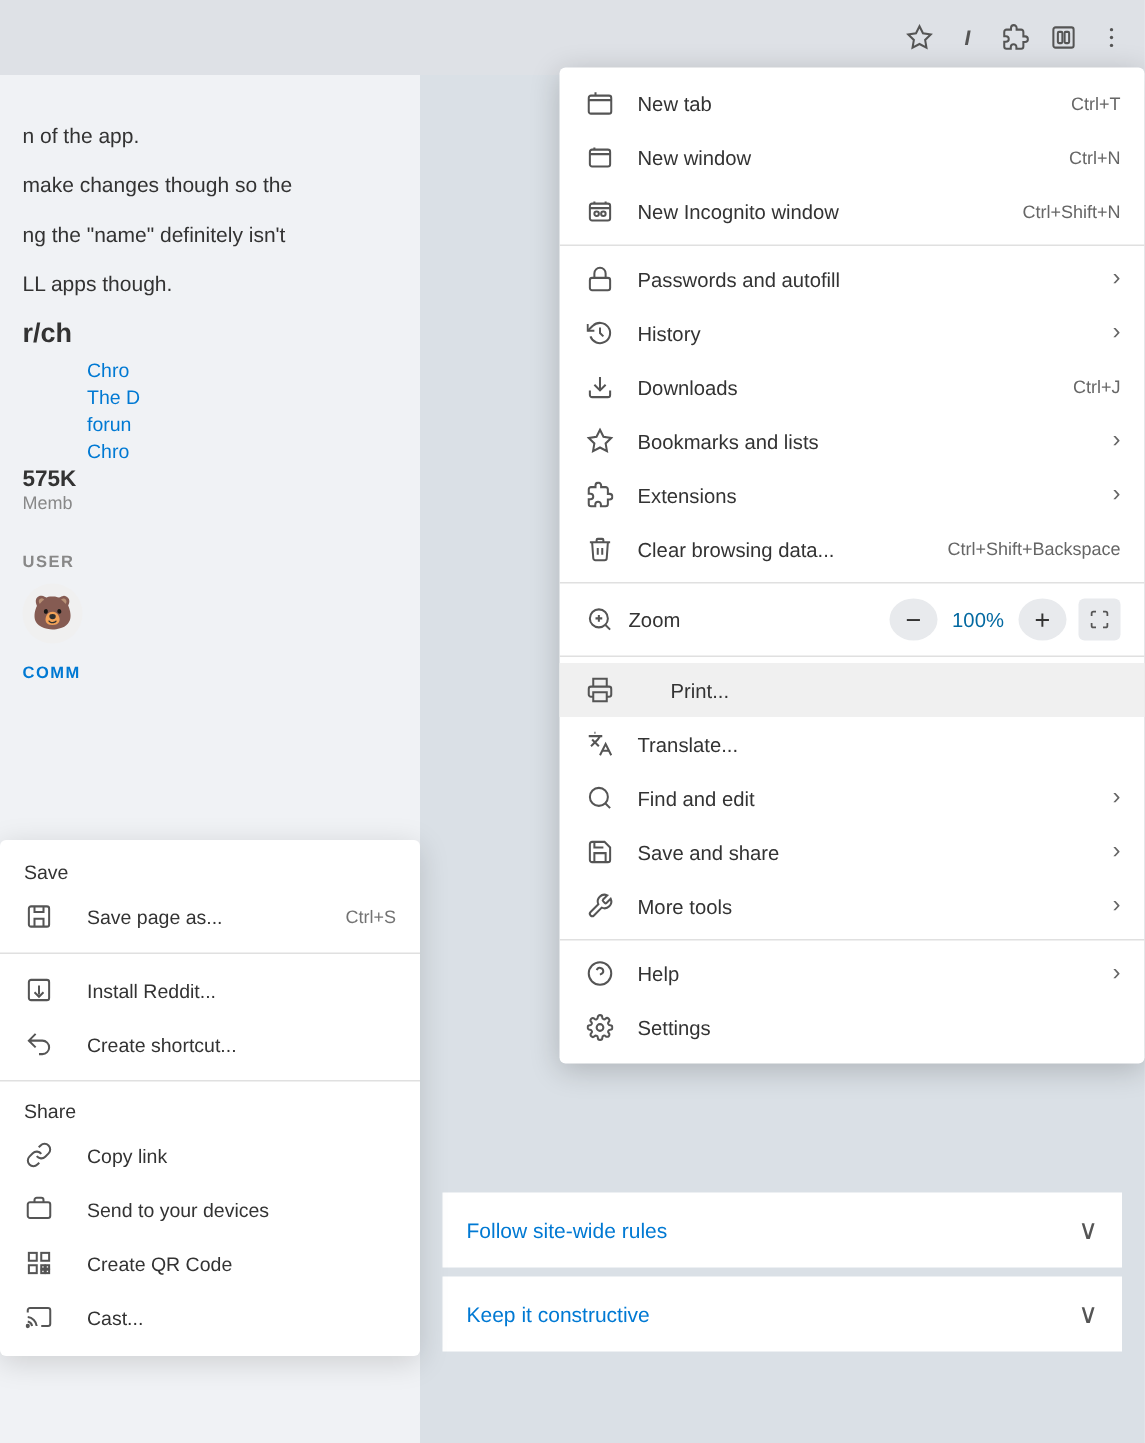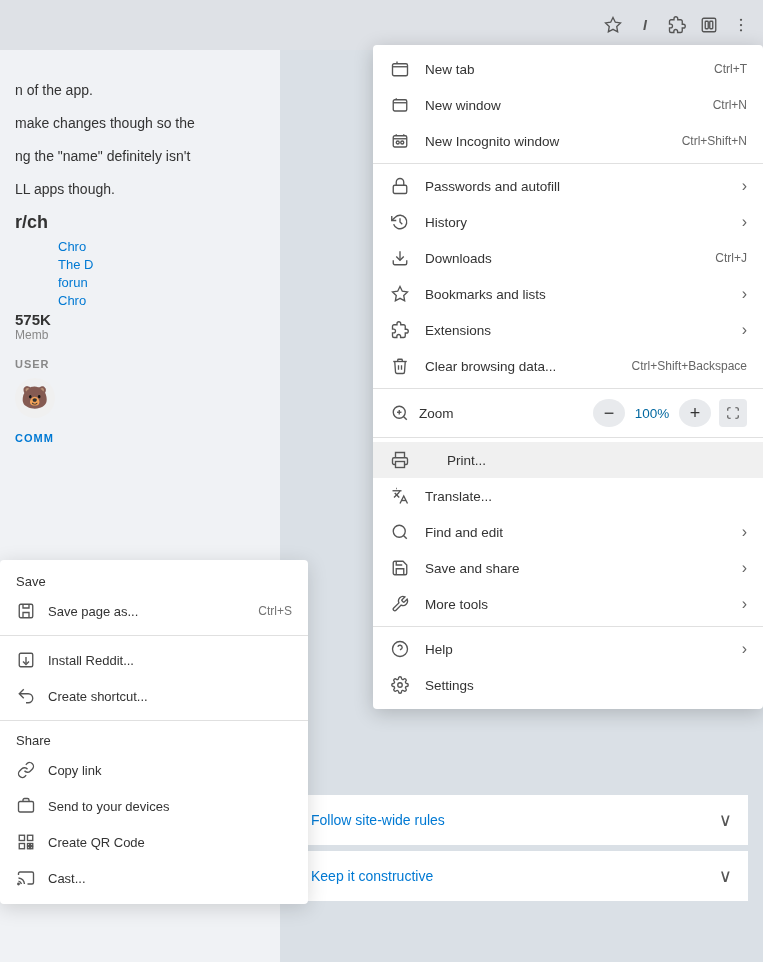--- a/index.html
+++ b/index.html
@@ -92,21 +92,21 @@
     .stat-label {
       font-size: 12px;
       color: #888;
     }
 
     .user-label {
       font-size: 11px;
       font-weight: bold;
       color: #888;
       letter-spacing: 1px;
-      margin-top: 16px;
+      margin-top: 27px;
       margin-bottom: 6px;
     }
 
     .avatar {
       width: 40px;
       height: 40px;
       border-radius: 50%;
       background: #f0f0f0;
       display: flex;
       align-items: center;
@@ -121,21 +121,21 @@
       color: #0079d3;
       letter-spacing: 1px;
       margin-top: 14px;
     }
 
     
     .left-submenu {
       position: absolute;
       left: 0;
       top: 560px;
-      width: 308px;
+      width: 280px;
       background: #fff;
       box-shadow: 0 4px 20px rgba(0,0,0,0.15);
       border-radius: 4px;
       padding: 8px 0;
       z-index: 10;
     }
 
     .submenu-section-label {
       font-size: 13px;
       font-weight: 500;
@@ -143,21 +143,21 @@
       padding: 6px 16px 4px 16px;
     }
 
     .submenu-item {
       display: flex;
       align-items: center;
       padding: 8px 16px;
       cursor: pointer;
       font-size: 13px;
       color: #333;
-      gap: 12px;
+      gap: 22px;
     }
 
     .submenu-item-icon {
       width: 20px;
       height: 20px;
       display: flex;
       align-items: center;
       justify-content: center;
       color: #555;
       font-size: 16px;

